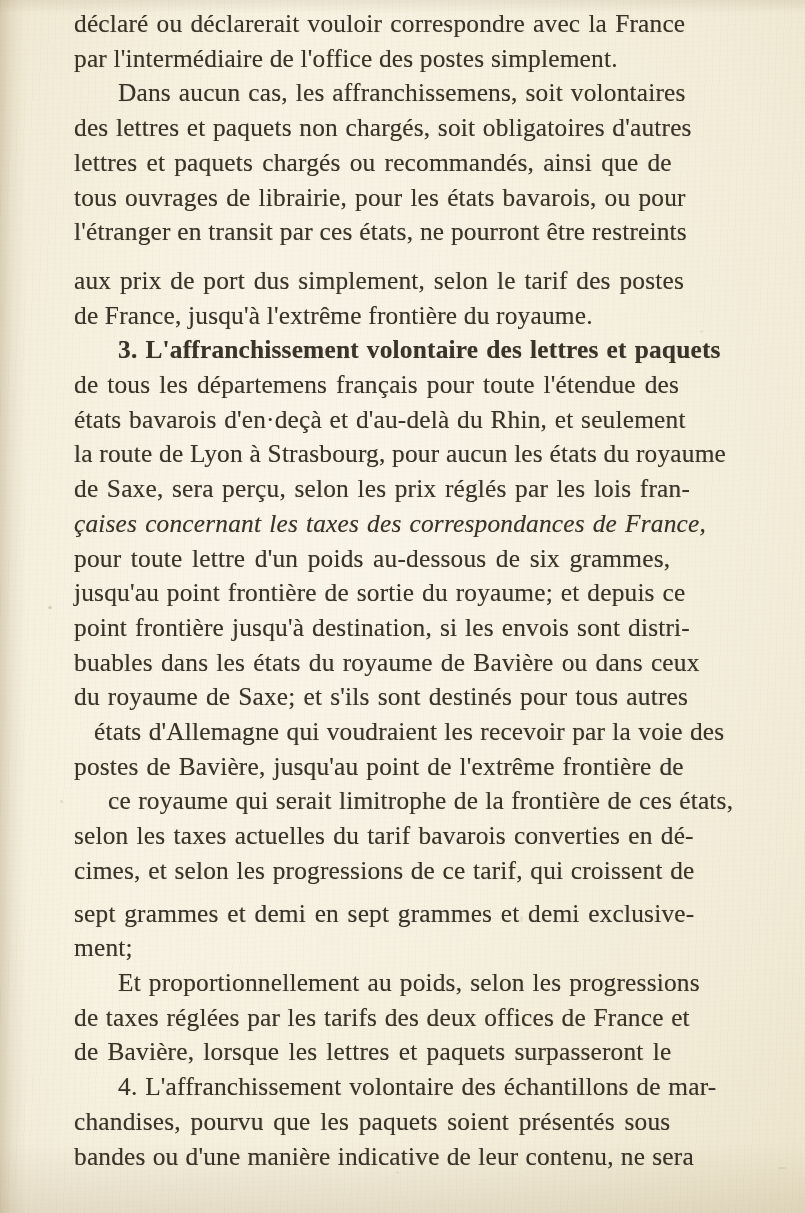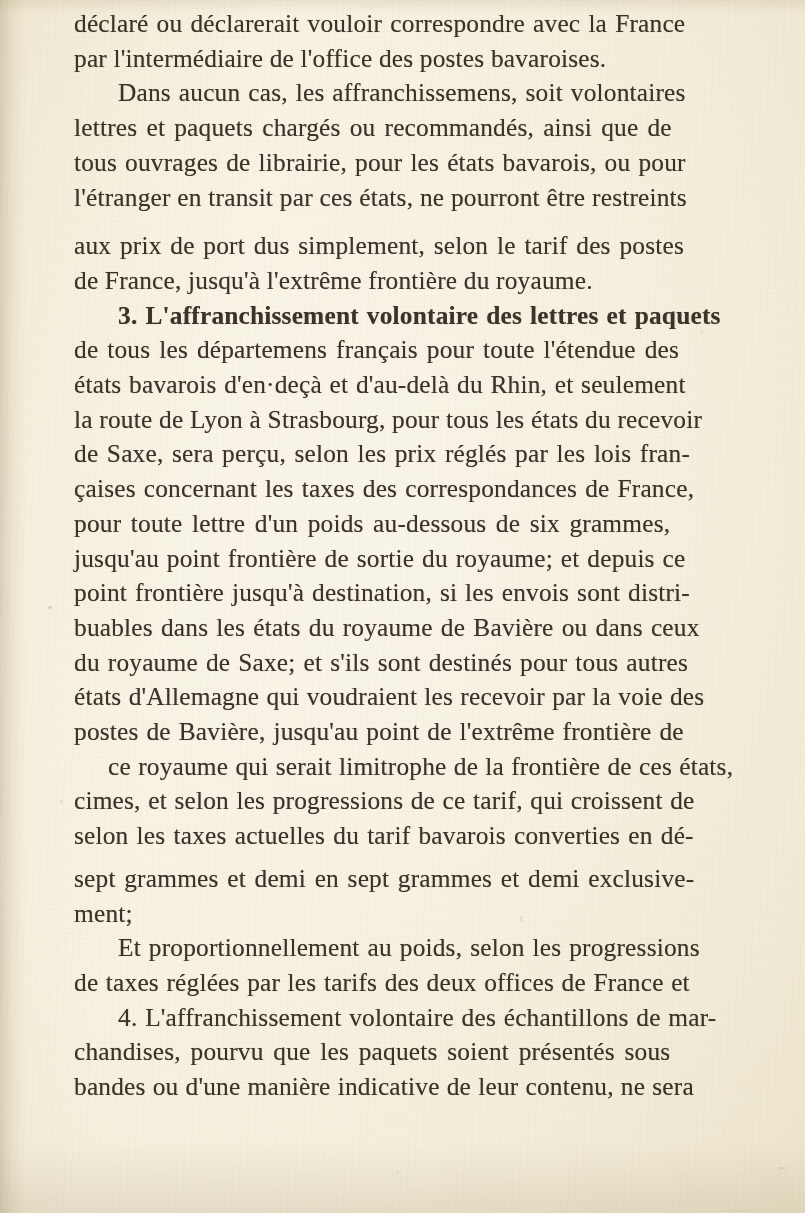--- a/index.html
+++ b/index.html
@@ -111,45 +111,47 @@
   <div class="speck" style="left:48px;  top:606px; width:4px;  height:3px;"></div>
   <div class="speck" style="left:60px;  top:800px; width:3px;  height:3px; opacity:.6;"></div>
   <div class="speck" style="left:520px; top:916px; width:3px;  height:6px; opacity:.45;"></div>
   <div class="speck" style="left:700px; top:330px; width:3px;  height:3px; opacity:.4;"></div>
   <div class="speck" style="left:778px; top:1167px;width:8px;  height:2px; opacity:.5;"></div>
   <div class="speck" style="left:396px; top:1171px;width:3px;  height:3px; opacity:.35;"></div>
   <div class="speck" style="left:356px; top:760px; width:3px;  height:3px; opacity:.35;"></div>
 
   <div class="textblock" id="textblock">
       <div class="line j" style="word-spacing: 1.55px;">déclaré ou déclarerait vouloir correspondre avec la France</div>
-      <div class="line j">par l'intermédiaire de l'office des postes bavaroises.</div>
+      <div class="line j">par l'intermédiaire de l'office des postes simplement.</div>
       <div class="line ind" style="text-indent: 44px; word-spacing: 1.4px;">Dans aucun cas, les affranchissemens, soit volontaires</div>
+      <div class="line j" style="word-spacing: 1px;">des lettres et paquets non chargés, soit obligatoires d'autres</div>
       <div class="line j" style="word-spacing: 2.6px;">lettres et paquets chargés ou recommandés, ainsi que de</div>
       <div class="line j" style="word-spacing: 1.5px;">tous ouvrages de librairie, pour les états bavarois, ou pour</div>
       <div class="line j" style="word-spacing: 0.2px;">l'étranger en transit par ces états, ne pourront être restreints</div>
       <div class="line j" style="word-spacing: 2.2px; margin-top: 14px;">aux prix de port dus simplement, selon le tarif des postes</div>
       <div class="line j">de France, jusqu'à l'extrême frontière du royaume.</div>
       <div class="line ind" style="text-indent: 44px; word-spacing: 1.5px; font-weight: bold;">3. L'affranchissement volontaire des lettres et paquets</div>
       <div class="line j" style="word-spacing: 2.4px;">de tous les départemens français pour toute l'étendue des</div>
       <div class="line j" style="word-spacing: 1.1px;">états bavarois d'en·deçà et d'au-delà du Rhin, et seulement</div>
-      <div class="line j" style="word-spacing: 0.1px;">la route de Lyon à Strasbourg, pour tous les états du recevoir</div>
+      <div class="line j" style="word-spacing: 0.1px;">la route de Lyon à Strasbourg, pour aucun les états du royaume</div>
       <div class="line j" style="word-spacing: 2px;">de Saxe, sera perçu, selon les prix réglés par les lois fran-</div>
-      <div class="line j" style="word-spacing: 1.5px;">çaises concernant les taxes des correspondances de France,</div>
+      <div class="line j" style="word-spacing: 1.5px; font-style: italic;">çaises concernant les taxes des correspondances de France,</div>
       <div class="line j" style="word-spacing: 3px;">pour toute lettre d'un poids au-dessous de six grammes,</div>
       <div class="line j" style="word-spacing: 1.3px;">jusqu'au point frontière de sortie du royaume; et depuis ce</div>
       <div class="line j" style="word-spacing: 1.4px;">point frontière jusqu'à destination, si les envois sont distri-</div>
       <div class="line j" style="word-spacing: 1.6px;">buables dans les états du royaume de Bavière ou dans ceux</div>
       <div class="line j" style="word-spacing: 1.5px;">du royaume de Saxe; et s'ils sont destinés pour tous autres</div>
-      <div class="line j" style="word-spacing: 0.7px;">états d'Allemagne qui voudraient les recevoir par la voie des</div>
+      <div class="line j" style="word-spacing: 0.7px; margin-left: 20px;">états d'Allemagne qui voudraient les recevoir par la voie des</div>
       <div class="line j" style="word-spacing: 1.4px;">postes de Bavière, jusqu'au point de l'extrême frontière de</div>
       <div class="line j" style="word-spacing: 0.7px; margin-left: 34px;">ce royaume qui serait limitrophe de la frontière de ces états,</div>
+      <div class="line j" style="word-spacing: 1.6px;">selon les taxes actuelles du tarif bavarois converties en dé-</div>
       <div class="line j" style="word-spacing: 1px;">cimes, et selon les progressions de ce tarif, qui croissent de</div>
-      <div class="line j" style="word-spacing: 1.6px;">selon les taxes actuelles du tarif bavarois converties en dé-</div>
       <div class="line j" style="word-spacing: 2.1px; margin-top: 8px;">sept grammes et demi en sept grammes et demi exclusive-</div>
       <div class="line j">ment;</div>
       <div class="line ind" style="text-indent: 44px; word-spacing: 1.4px;">Et proportionnellement au poids, selon les progressions</div>
       <div class="line j" style="word-spacing: 1px;">de taxes réglées par les tarifs des deux offices de France et</div>
+      <div class="line j" style="word-spacing: 2.6px;">de Bavière, lorsque les lettres et paquets surpasseront le</div>
       <div class="line ind" style="text-indent: 44px; word-spacing: 1.2px;">4. L'affranchissement volontaire des échantillons de mar-</div>
       <div class="line j" style="word-spacing: 3.2px;">chandises, pourvu que les paquets soient présentés sous</div>
       <div class="line j" style="word-spacing: 0.6px;">bandes ou d'une manière indicative de leur contenu, ne sera</div>
     </div>
 
 </div>
 
 </body></html>

